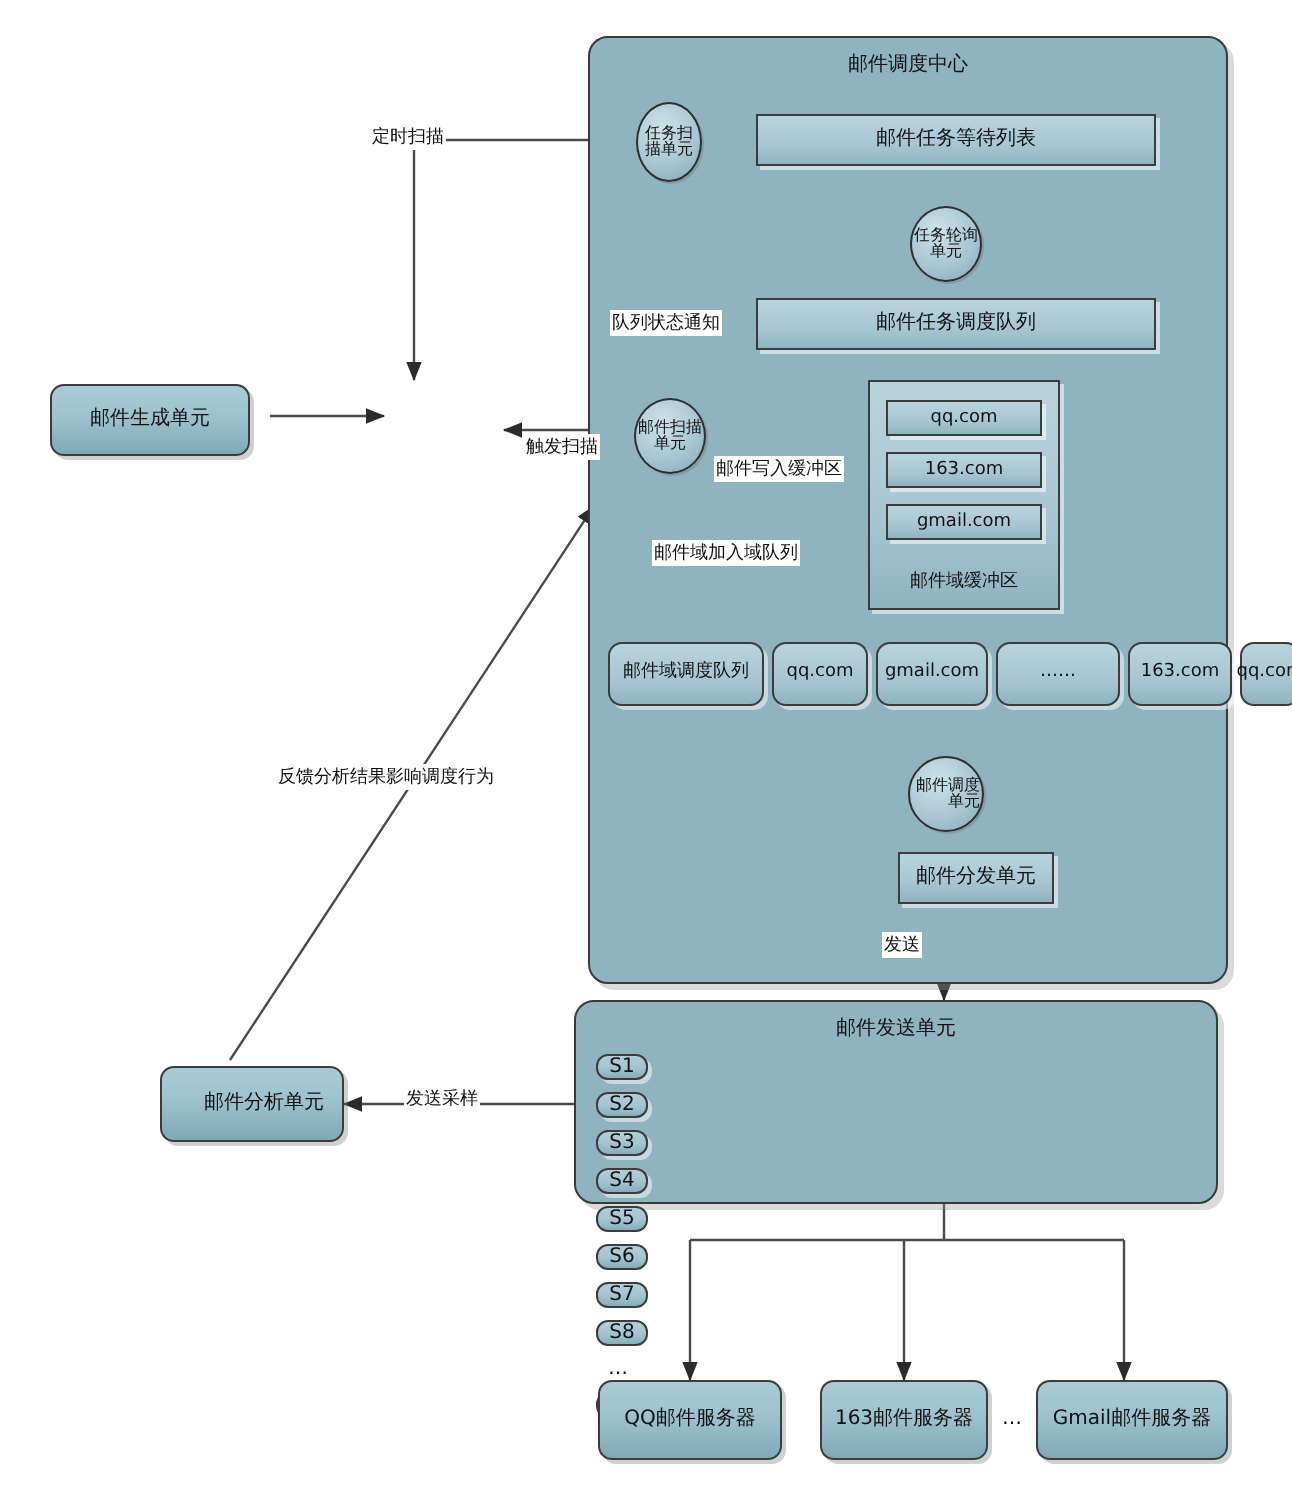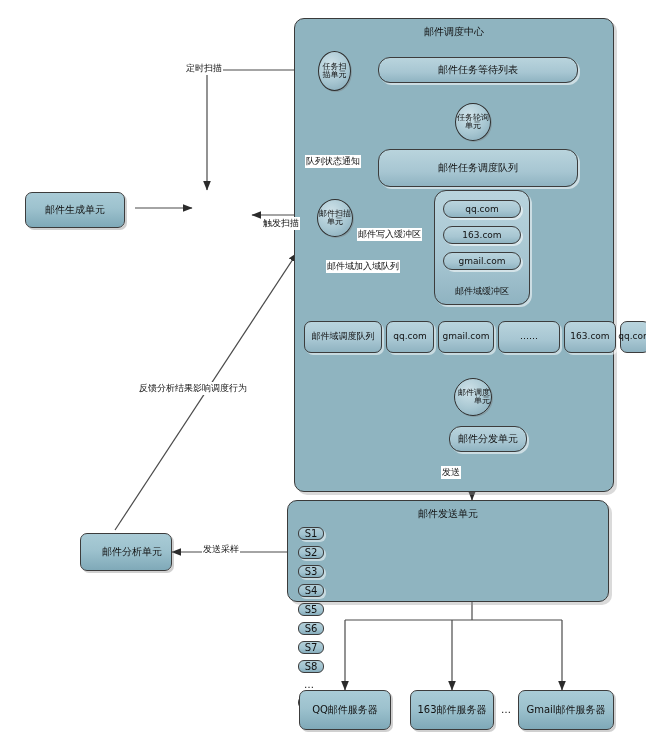--- a/index.html
+++ b/index.html
@@ -9,21 +9,21 @@
   svg.wires{position:absolute;left:0;top:0;width:646px;height:752px;pointer-events:none;}
 
   .node{position:absolute;box-sizing:border-box;display:flex;align-items:center;
         justify-content:center;text-align:center;line-height:1.15;}
 
   
   .rr{border:1px solid #3c3c3c;border-radius:7px;
       background:linear-gradient(180deg,#a9cbd6 0%,#9dc2ce 45%,#7fa9b8 100%);
       box-shadow:2px 2px 0 rgba(120,120,120,.35);font-size:10px;}
   
-  .rr-lite{border:1px solid #3c3c3c;border-radius:12px;
+  .rr-lite{border:1px solid #3c3c3c;border-radius:0;
       background:linear-gradient(180deg,#b9d4dd 0%,#a7c6d2 60%,#8fb3c1 100%);
       box-shadow:2px 2px 0 rgba(255,255,255,.55);font-size:10px;}
 
   
   .panel{position:absolute;border:1px solid #3a3a3a;border-radius:10px;
          background:#8fb4c0;box-shadow:3px 3px 0 rgba(150,150,150,.35);}
   .panel-title{position:absolute;width:100%;text-align:center;font-size:10px;top:6px;}
 
   
   .circ{position:absolute;border:1px solid #2f2f2f;border-radius:50%;
@@ -132,21 +132,21 @@
   </div>
 
   <div class="node rr-lite" style="left:378px;top:57px;width:200px;height:26px;">
     <span>邮件任务等待列表</span>
   </div>
 
   <div class="circ" style="left:455px;top:103px;width:34px;height:36px;">
     <span>任务轮询单元</span>
   </div>
 
-  <div class="node rr-lite" style="left:378px;top:149px;width:200px;height:38px;">
+  <div class="node rr-lite" style="left:378px;top:149px;width:200px;height:26px;">
     <span>邮件任务调度队列</span>
   </div>
 
   <div class="circ" style="left:317px;top:199px;width:34px;height:36px;">
     <span>邮件扫描单元</span>
   </div>
 
   <div class="node rr-lite" style="left:434px;top:190px;width:96px;height:115px;display:block;">
     <div style="position:absolute;left:0;bottom:8px;width:100%;text-align:center;font-size:9px;">邮件域缓冲区</div>
   </div>
@@ -243,21 +243,21 @@
 
   <div class="elabel" style="left:262px;top:217px;">
     <span>触发扫描</span></div>
 
   <div class="elabel" style="left:305px;top:155px;">
     <span>队列状态通知</span></div>
 
   <div class="elabel" style="left:357px;top:228px;">
     <span>邮件写入缓冲区</span></div>
 
-  <div class="elabel" style="left:326px;top:260px;">
+  <div class="elabel" style="left:326px;top:270px;">
     <span>邮件域加入域队列</span></div>
 
   <div class="elabel" style="left:441px;top:466px;">
     <span>发送</span></div>
 
   <div class="elabel" style="left:202px;top:543px;">
     <span>发送采样</span></div>
 
   <div class="elabel" style="left:138px;top:382px;">
     <span>反馈分析结果影响调度行为</span></div>

